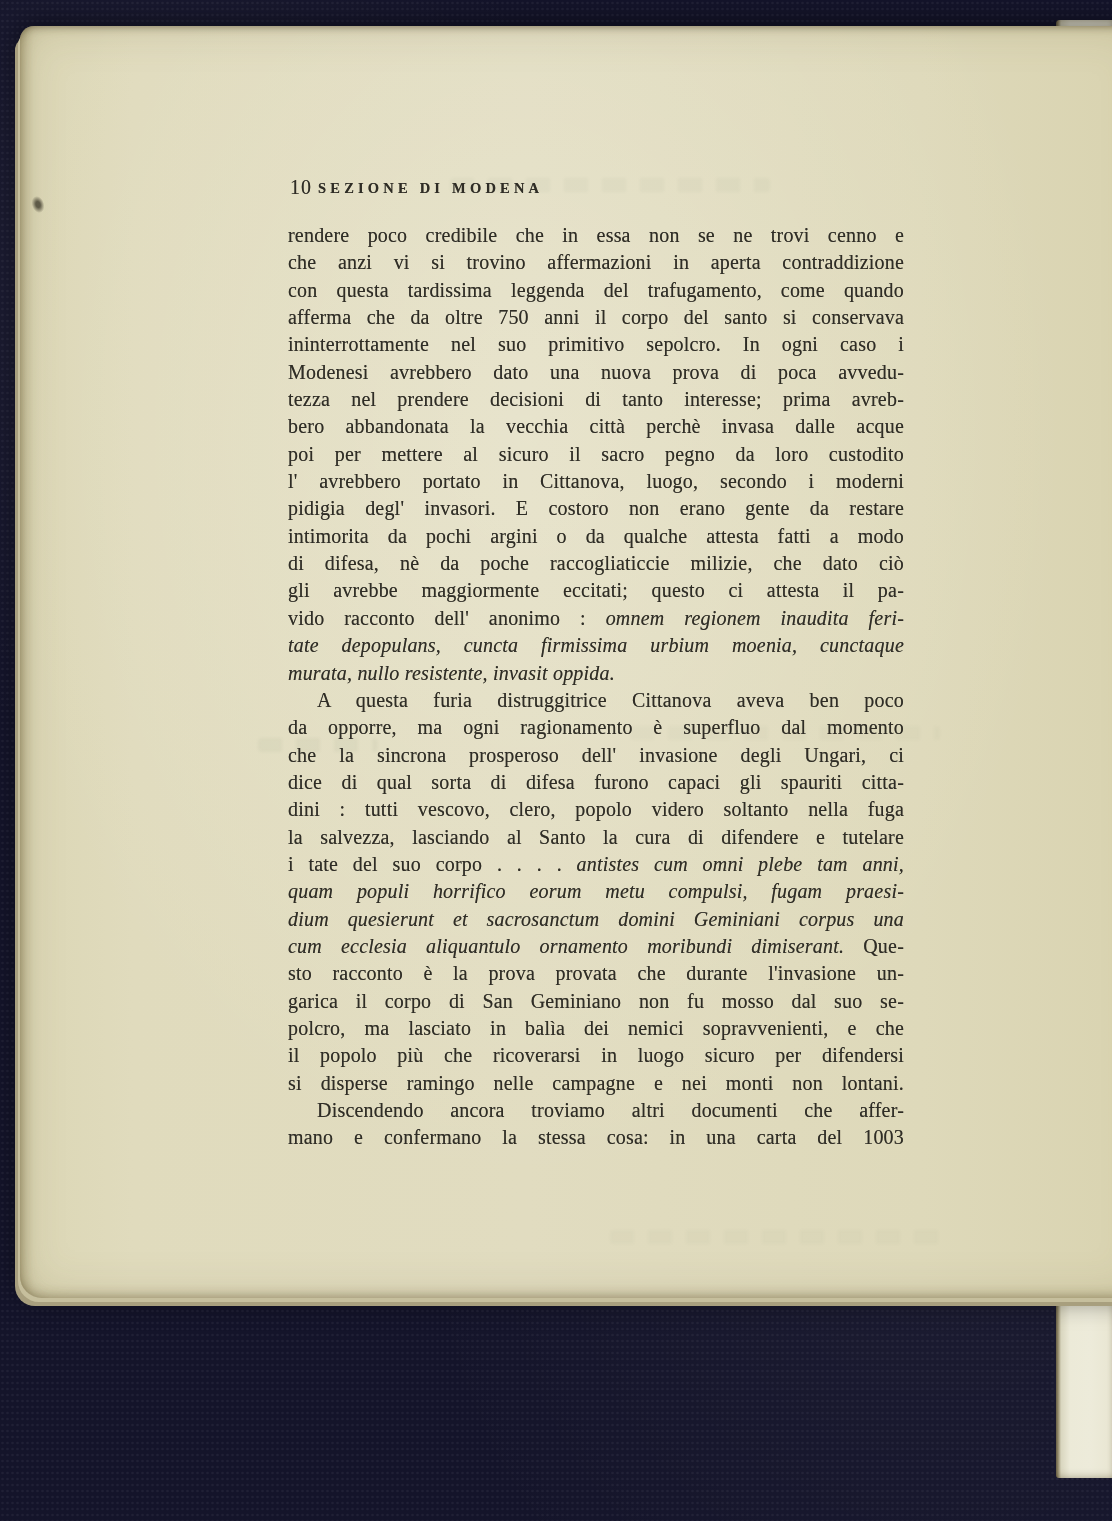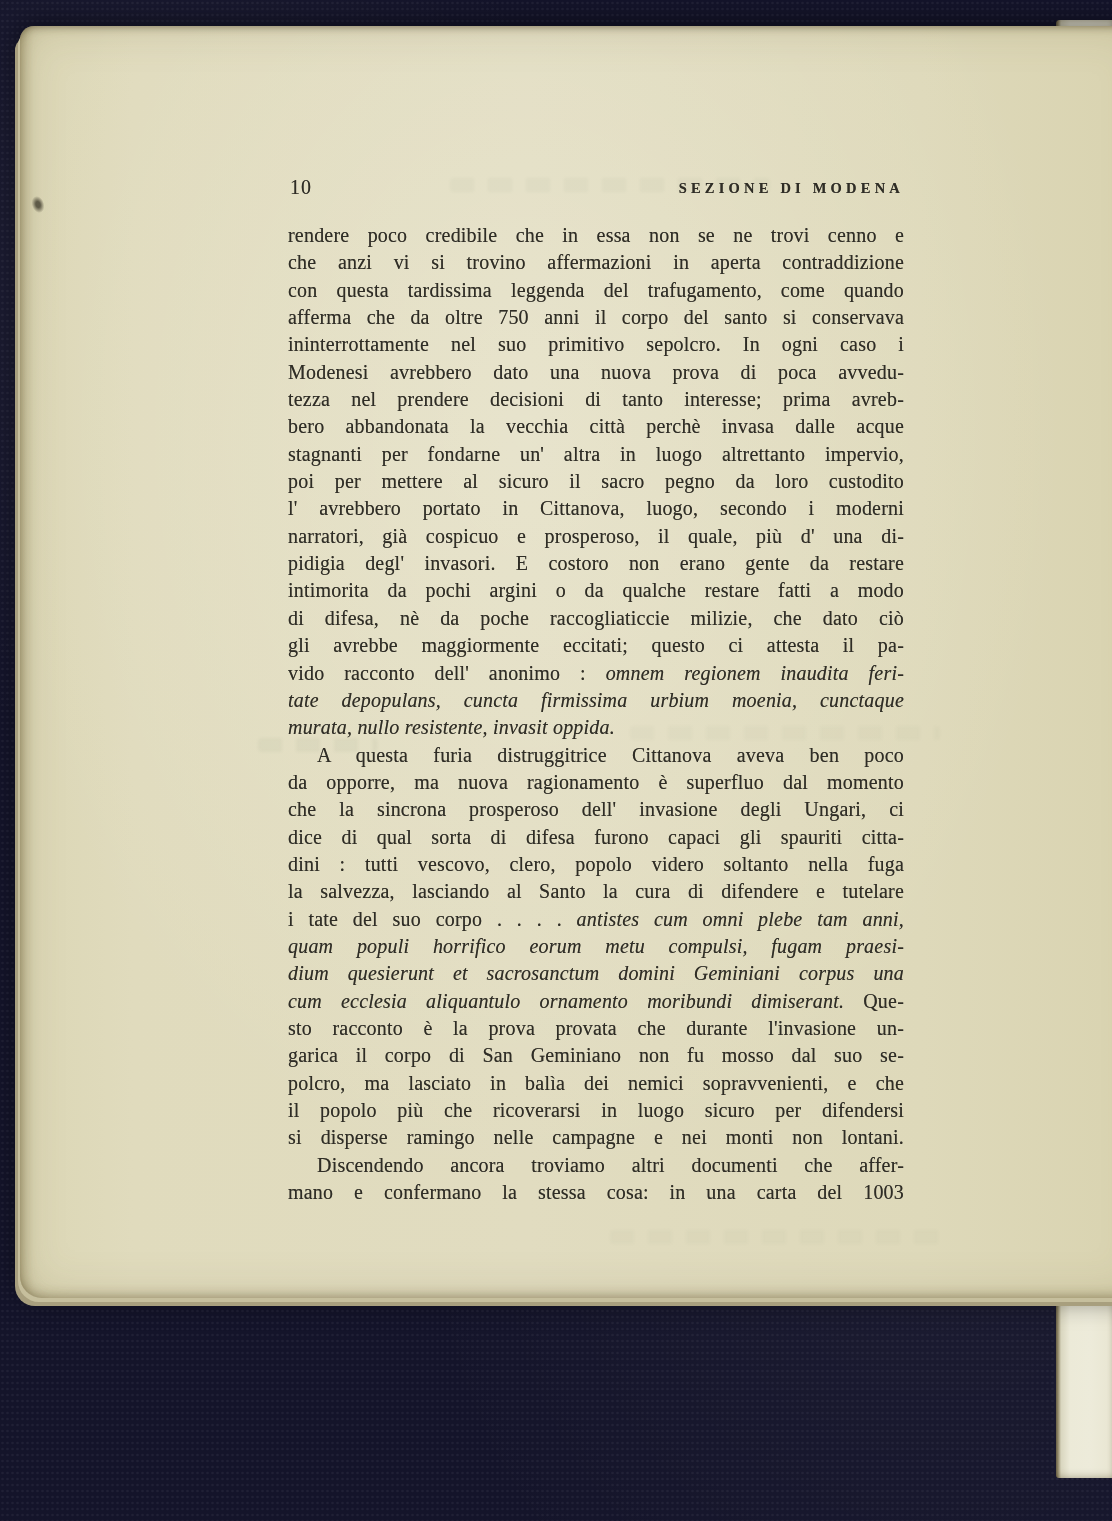--- a/index.html
+++ b/index.html
@@ -50,21 +50,21 @@
   
   .running-head{
     position:absolute;left:268px;top:150px;width:616px;height:30px;
     color:var(--ink,#2f2d26);
   }
   .pagenum{
     position:absolute;left:2px;top:0;font-size:20px;letter-spacing:1px;
     text-shadow:0 0 0.6px rgba(47,45,38,0.6);
   }
   .head-title{
-    display:block;text-align:right;margin-left:30px;padding-top:4px;
+    display:block;text-align:left;margin-left:30px;padding-top:4px;
     font-size:14.5px;font-weight:bold;letter-spacing:4.2px;
     text-shadow:0 0 0.5px rgba(47,45,38,0.55);
   }
 
   
   .textblock{
     position:absolute;left:268px;top:196px;width:616px;
     font-size:20px;color:var(--ink,#2f2d26);
     letter-spacing:0.2px;
     text-shadow:0 0 0.6px rgba(47,45,38,0.55);
@@ -114,33 +114,31 @@
 
     <div class="textblock">
         <div class="line"><span>rendere poco credibile che in essa non se ne trovi cenno e</span></div>
         <div class="line"><span>che anzi vi si trovino affermazioni in aperta contraddizione</span></div>
         <div class="line"><span>con questa tardissima leggenda del trafugamento, come quando</span></div>
         <div class="line"><span>afferma che da oltre 750 anni il corpo del santo si conservava</span></div>
         <div class="line"><span>ininterrottamente nel suo primitivo sepolcro. In ogni caso i</span></div>
         <div class="line"><span>Modenesi avrebbero dato una nuova prova di poca avvedu-</span></div>
         <div class="line"><span>tezza nel prendere decisioni di tanto interesse; prima avreb-</span></div>
         <div class="line"><span>bero abbandonata la vecchia città perchè invasa dalle acque</span></div>
-        <div class="line"><span>stagnanti per fondarne un' altra in luogo altrettanto impervio,</span></div>
         <div class="line"><span>poi per mettere al sicuro il sacro pegno da loro custodito</span></div>
         <div class="line"><span>l' avrebbero portato in Cittanova, luogo, secondo i moderni</span></div>
-        <div class="line"><span>narratori, già cospicuo e prosperoso, il quale, più d' una di-</span></div>
         <div class="line"><span>pidigia degl' invasori. E costoro non erano gente da restare</span></div>
-        <div class="line"><span>intimorita da pochi argini o da qualche restare fatti a modo</span></div>
+        <div class="line"><span>intimorita da pochi argini o da qualche attesta fatti a modo</span></div>
         <div class="line"><span>di difesa, nè da poche raccogliaticcie milizie, che dato ciò</span></div>
         <div class="line"><span>gli avrebbe maggiormente eccitati; questo ci attesta il pa-</span></div>
         <div class="line"><span>vido racconto dell' anonimo : </span><span class="it">omnem regionem inaudita feri-</span></div>
         <div class="line"><span class="it">tate depopulans, cuncta firmissima urbium moenia, cunctaque</span></div>
         <div class="line pend"><span class="it">murata, nullo resistente, invasit oppida.</span></div>
         <div class="line indent"><span>A questa furia distruggitrice Cittanova aveva ben poco</span></div>
-        <div class="line"><span>da opporre, ma nuova ragionamento è superfluo dal momento</span></div>
+        <div class="line"><span>da opporre, ma ogni ragionamento è superfluo dal momento</span></div>
         <div class="line"><span>che la sincrona prosperoso dell' invasione degli Ungari, ci</span></div>
         <div class="line"><span>dice di qual sorta di difesa furono capaci gli spauriti citta-</span></div>
         <div class="line"><span>dini : tutti vescovo, clero, popolo videro soltanto nella fuga</span></div>
         <div class="line"><span>la salvezza, lasciando al Santo la cura di difendere e tutelare</span></div>
         <div class="line"><span>i tate del suo corpo . . . . </span><span class="it">antistes cum omni plebe tam anni,</span></div>
         <div class="line"><span class="it">quam populi horrifico eorum metu compulsi, fugam praesi-</span></div>
         <div class="line"><span class="it">dium quesierunt et sacrosanctum domini Geminiani corpus una</span></div>
         <div class="line"><span class="it">cum ecclesia aliquantulo ornamento moribundi dimiserant.</span><span> Que-</span></div>
         <div class="line"><span>sto racconto è la prova provata che durante l'invasione un-</span></div>
         <div class="line"><span>garica il corpo di San Geminiano non fu mosso dal suo se-</span></div>

